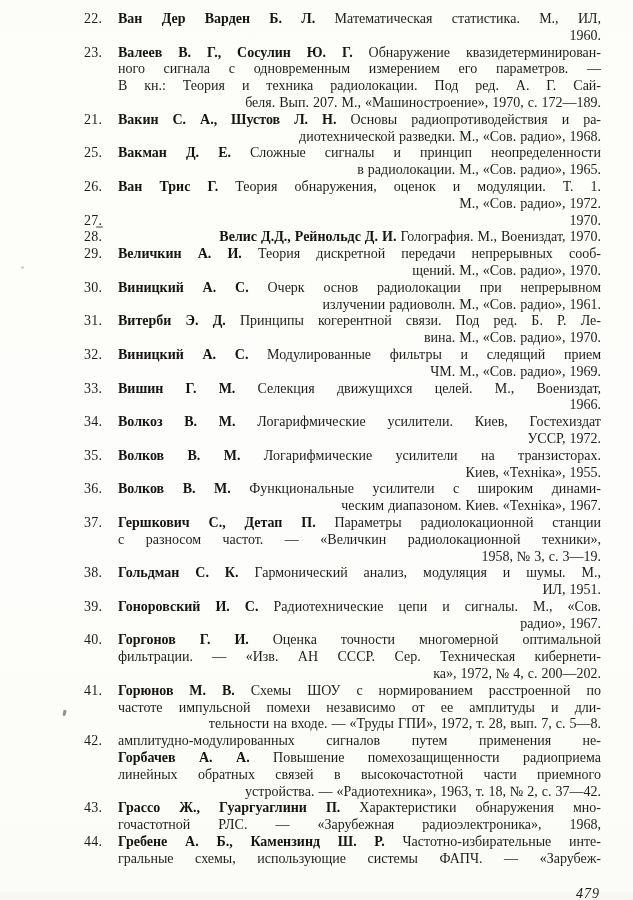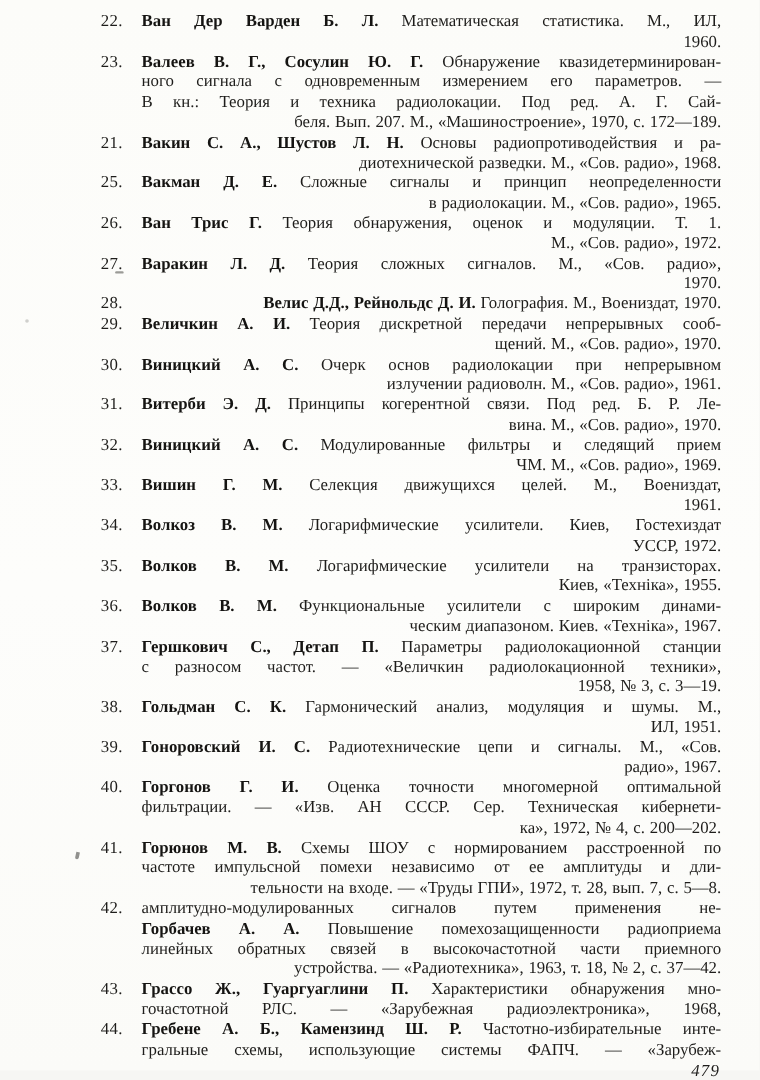--- a/index.html
+++ b/index.html
@@ -100,21 +100,20 @@
       <div class="entry">
     <span class="num">26.</span>
     <div class="body">
           <div class="line fill"><span class="authors">Ван Трис Г.</span><span> Теория обнаружения, оценок и модуляции. Т. 1.</span></div>
           <div class="line">М., «Сов. радио», 1972.</div>
         </div>
   </div>
       <div class="entry">
     <span class="num">27.</span>
     <div class="body">
-          <div class="line fill"><span class="authors">Варакин Л. Д.</span><span> Теория сложных сигналов. М., «Сов. радио»,</span></div>
           <div class="line">1970.</div>
         </div>
   </div>
       <div class="entry">
     <span class="num">28.</span>
     <div class="body">
           <div class="line"><span class="authors">Велис Д.Д., Рейнольдс Д. И.</span><span> Голография. М., Воениздат, 1970.</span></div>
         </div>
   </div>
       <div class="entry">
@@ -142,21 +141,21 @@
     <span class="num">32.</span>
     <div class="body">
           <div class="line fill"><span class="authors">Виницкий А. С.</span><span> Модулированные фильтры и следящий прием</span></div>
           <div class="line">ЧМ. М., «Сов. радио», 1969.</div>
         </div>
   </div>
       <div class="entry">
     <span class="num">33.</span>
     <div class="body">
           <div class="line fill"><span class="authors">Вишин Г. М.</span><span> Селекция движущихся целей. М., Воениздат,</span></div>
-          <div class="line">1961.</div>
+          <div class="line">1966.</div>
         </div>
   </div>
       <div class="entry">
     <span class="num">34.</span>
     <div class="body">
           <div class="line fill"><span class="authors">Волкоз В. М.</span><span> Логарифмические усилители. Киев, Гостехиздат</span></div>
           <div class="line">УССР, 1972.</div>
         </div>
   </div>
       <div class="entry">

